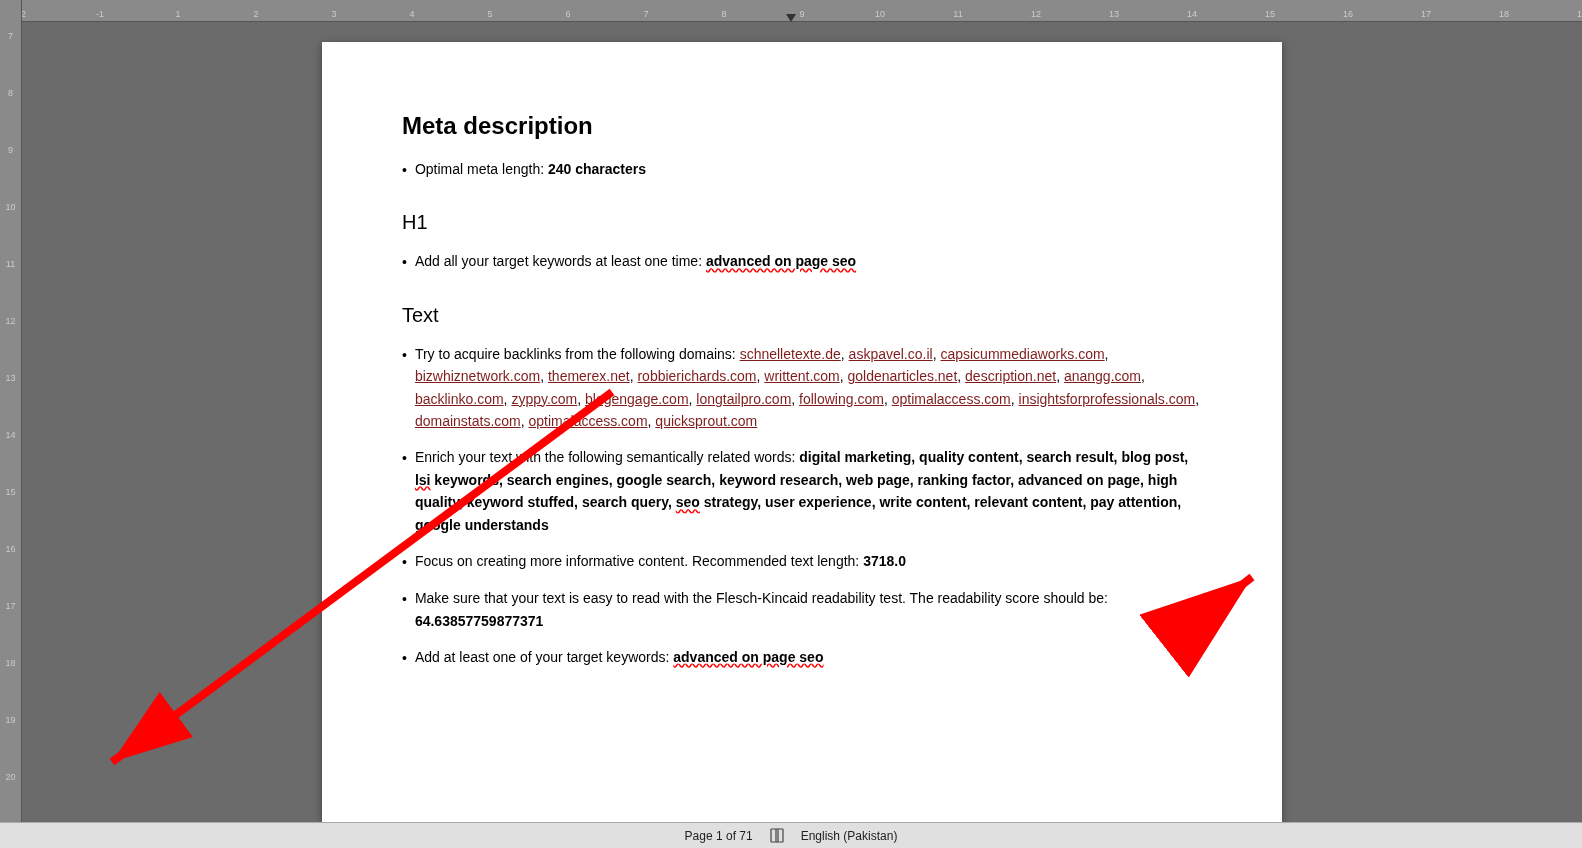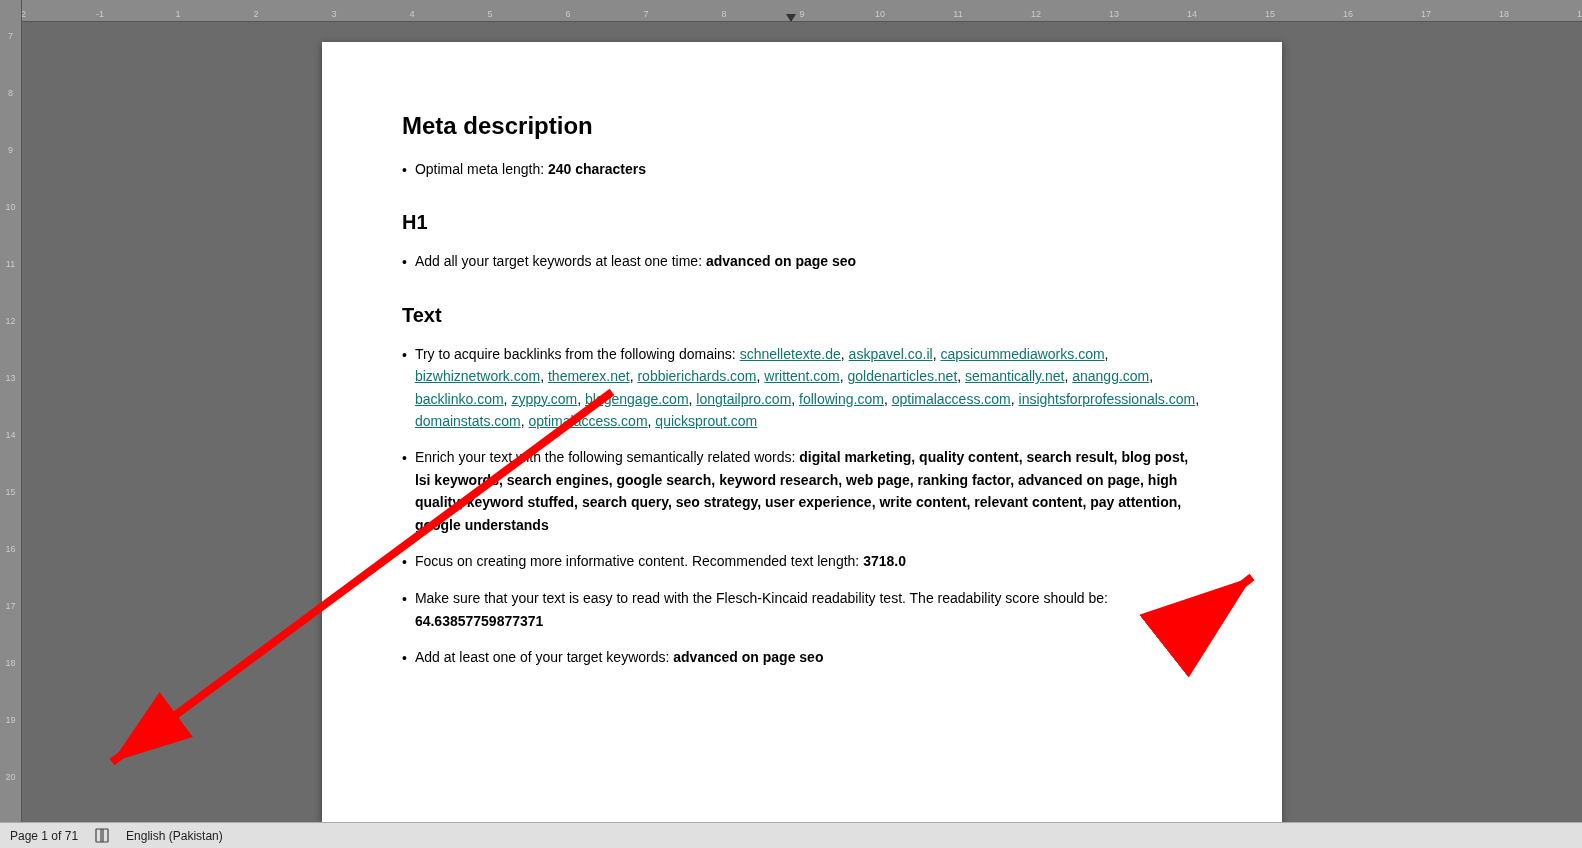--- a/index.html
+++ b/index.html
@@ -84,21 +84,21 @@
     .section-heading {
       font-size: 24px;
       font-weight: bold;
       margin-bottom: 18px;
       margin-top: 10px;
       font-family: Arial, sans-serif;
     }
 
     .section-subheading {
       font-size: 20px;
-      font-weight: bold;
+      font-weight: normal;
       margin-bottom: 16px;
       margin-top: 30px;
       font-family: Arial, sans-serif;
     }
 
     
     .bullet-item {
       display: flex;
       margin-bottom: 14px;
       font-size: 14px;
@@ -110,47 +110,49 @@
       margin-right: 8px;
       flex-shrink: 0;
       margin-top: 1px;
     }
 
     .bullet-text {
       flex: 1;
     }
 
     .bullet-text a {
-      color: #0f766e;
+      color: #7f1d1d;
       text-decoration: underline;
     }
 
     .bold-text {
       font-weight: bold;
     }
 
     .underline-red {
+      text-decoration: underline;
       text-decoration-color: red;
       text-decoration-style: wavy;
     }
 
     
     .status-bar {
       position: absolute;
       bottom: 0;
       left: 0;
       right: 0;
       height: 26px;
       background: #e0e0e0;
       border-top: 1px solid #aaa;
       display: flex;
       align-items: center;
       padding: 0 10px;
       z-index: 10;
       gap: 16px;
+      justify-content: center;
     }
 
     .status-bar-text {
       font-size: 12px;
       font-family: Arial, sans-serif;
       color: #222;
     }
 
     .status-bar-icon {
       display: flex;
@@ -304,21 +306,21 @@
       <span class="bullet-text">
         Try to acquire backlinks from the following domains:
         <a href="#">schnelletexte.de</a>,
         <a href="#">askpavel.co.il</a>,
         <a href="#">capsicummediaworks.com</a>,
         <a href="#">bizwhiznetwork.com</a>,
         <a href="#">themerex.net</a>,
         <a href="#">robbierichards.com</a>,
         <a href="#">writtent.com</a>,
         <a href="#">goldenarticles.net</a>,
-        <a href="#">semantically.net</a>,
+        <a href="#">description.net</a>,
         <a href="#">anangg.com</a>,
         <a href="#">backlinko.com</a>,
         <a href="#">zyppy.com</a>,
         <a href="#">blogengage.com</a>,
         <a href="#">longtailpro.com</a>,
         <a href="#">following.com</a>,
         <a href="#">optimalaccess.com</a>,
         <a href="#">insightsforprofessionals.com</a>,
         <a href="#">domainstats.com</a>,
         <a href="#">optimalaccess.com</a>,

